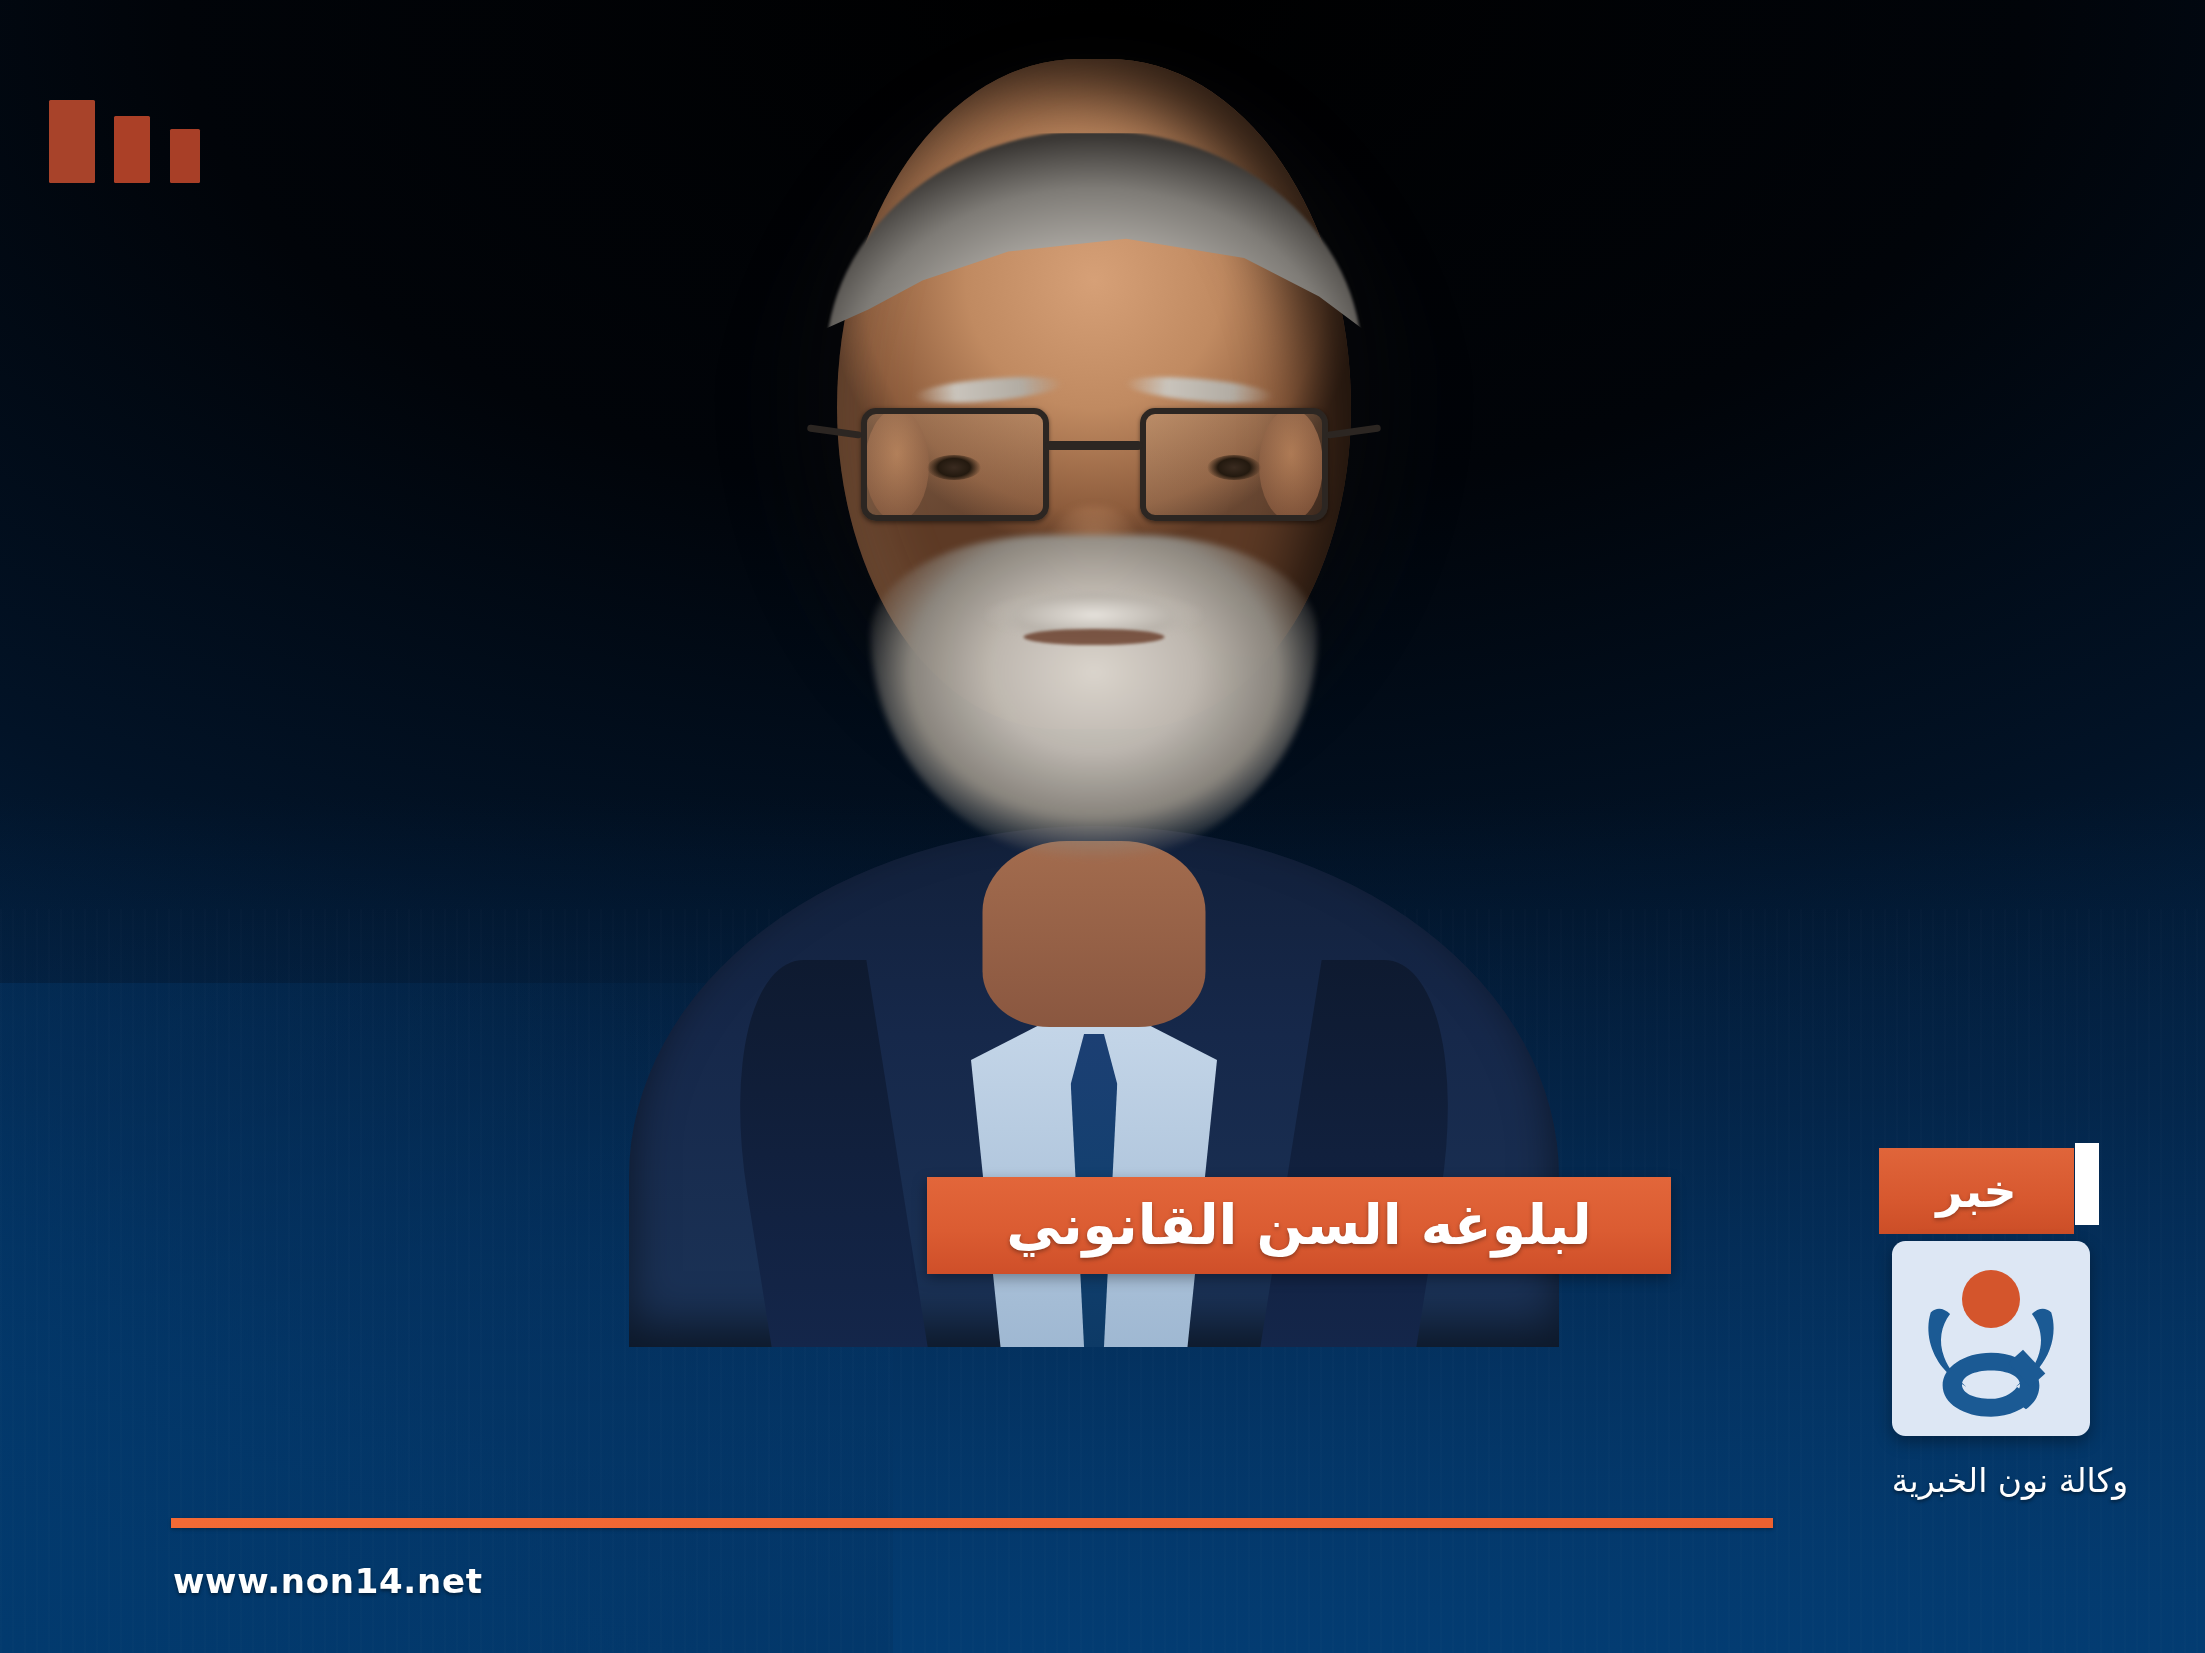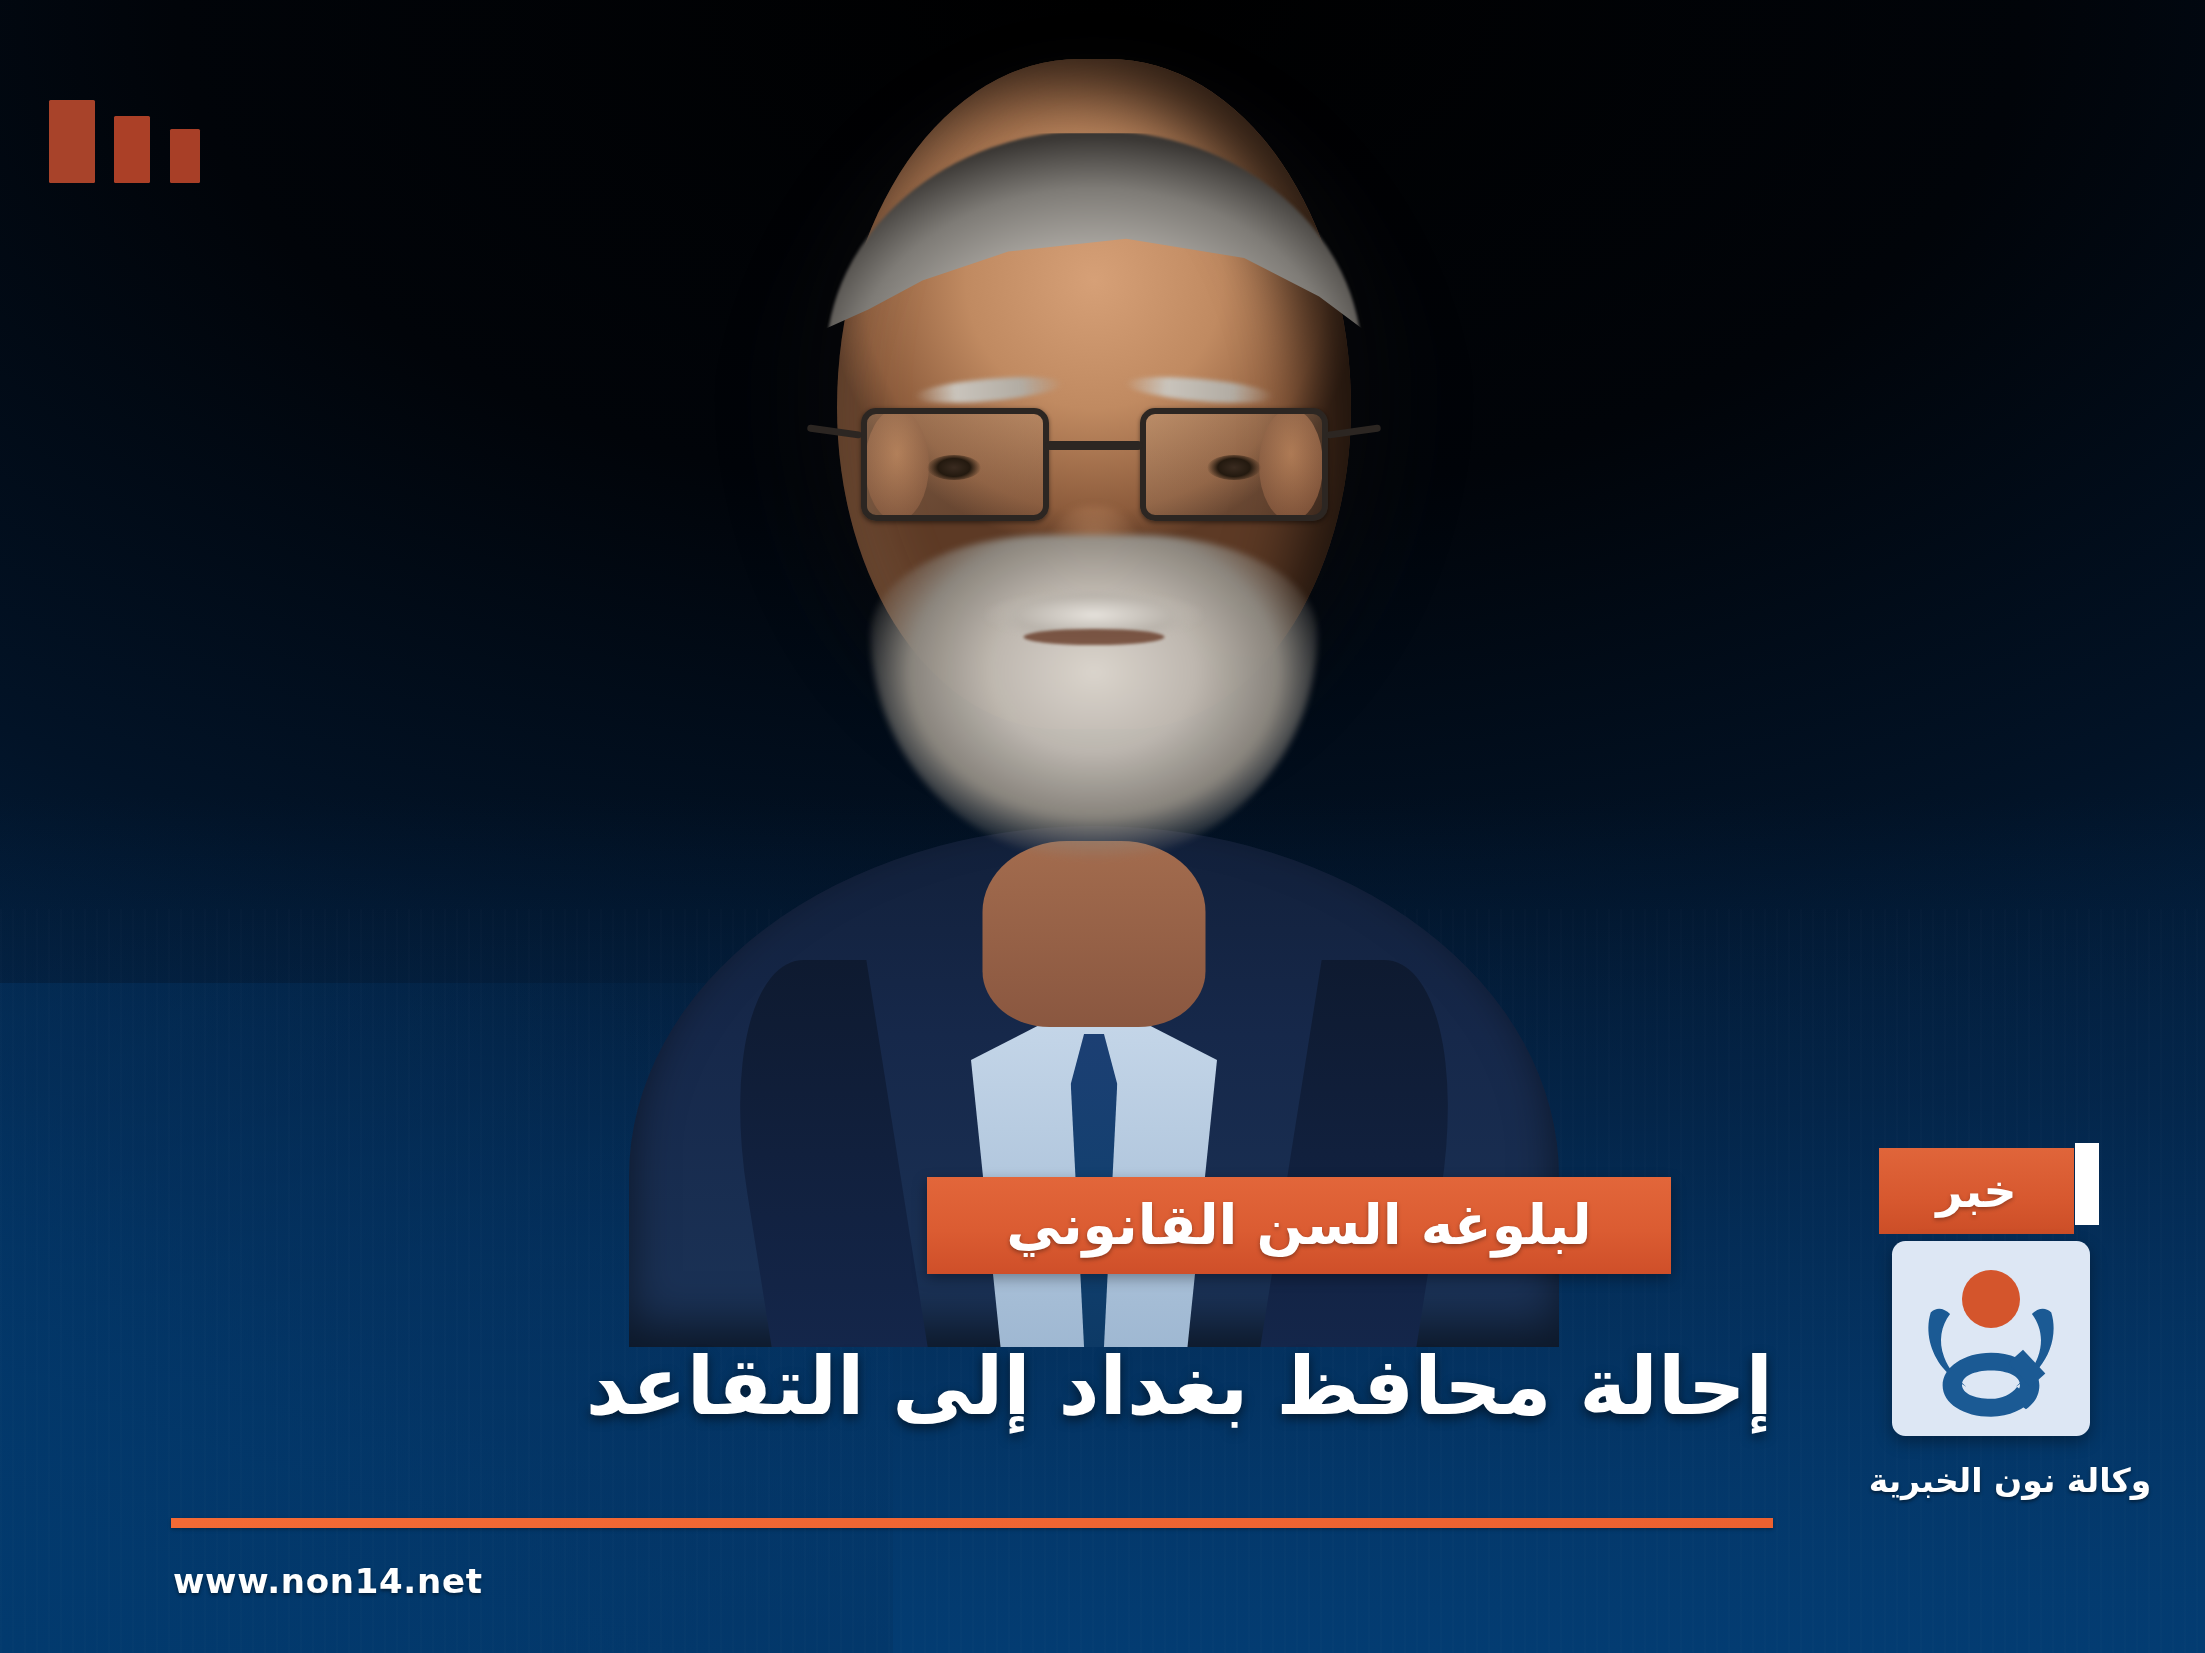--- a/index.html
+++ b/index.html
@@ -211,21 +211,21 @@
   }
   .logo-tile{
     position:absolute;left:1892px;top:1241px;width:198px;height:195px;
     background:#dde7f4;border-radius:13.4px;
     box-shadow:0 6px 16.4px rgba(0,0,0,.34);
     overflow:hidden;
   }
   .agency{
     position:absolute;left:1835px;top:1461px;width:350px;
     text-align:center;direction:rtl;color:#fff;
-    font-size:33px;font-weight:700;letter-spacing:0.7px;
+    font-size:33px;font-weight:400;letter-spacing:0.7px;
     text-shadow:0 1.5px 3.7px rgba(0,0,0,.45);
   }
 </style>
 </head>
 <body>
 
 <div id="stage">
 
   <div class="bg-base"></div>
   <div class="bg-lower"></div>
@@ -263,21 +263,20 @@
         <div class="eye l"></div>
         <div class="eye r"></div>
       </div>
     </div>
   </div>
 
   <div class="kicker">
     <span>لبلوغه السن القانوني</span>
   </div>
 
-  <div class="headline">إحالة محافظ بغداد إلى التقاعد</div>
 
   <div class="rule"></div>
 
   <div class="url">www.non14.net</div>
 
   <div class="badge">
     <span>خبر</span>
   </div>
   <div class="badge-tab"></div>
 

